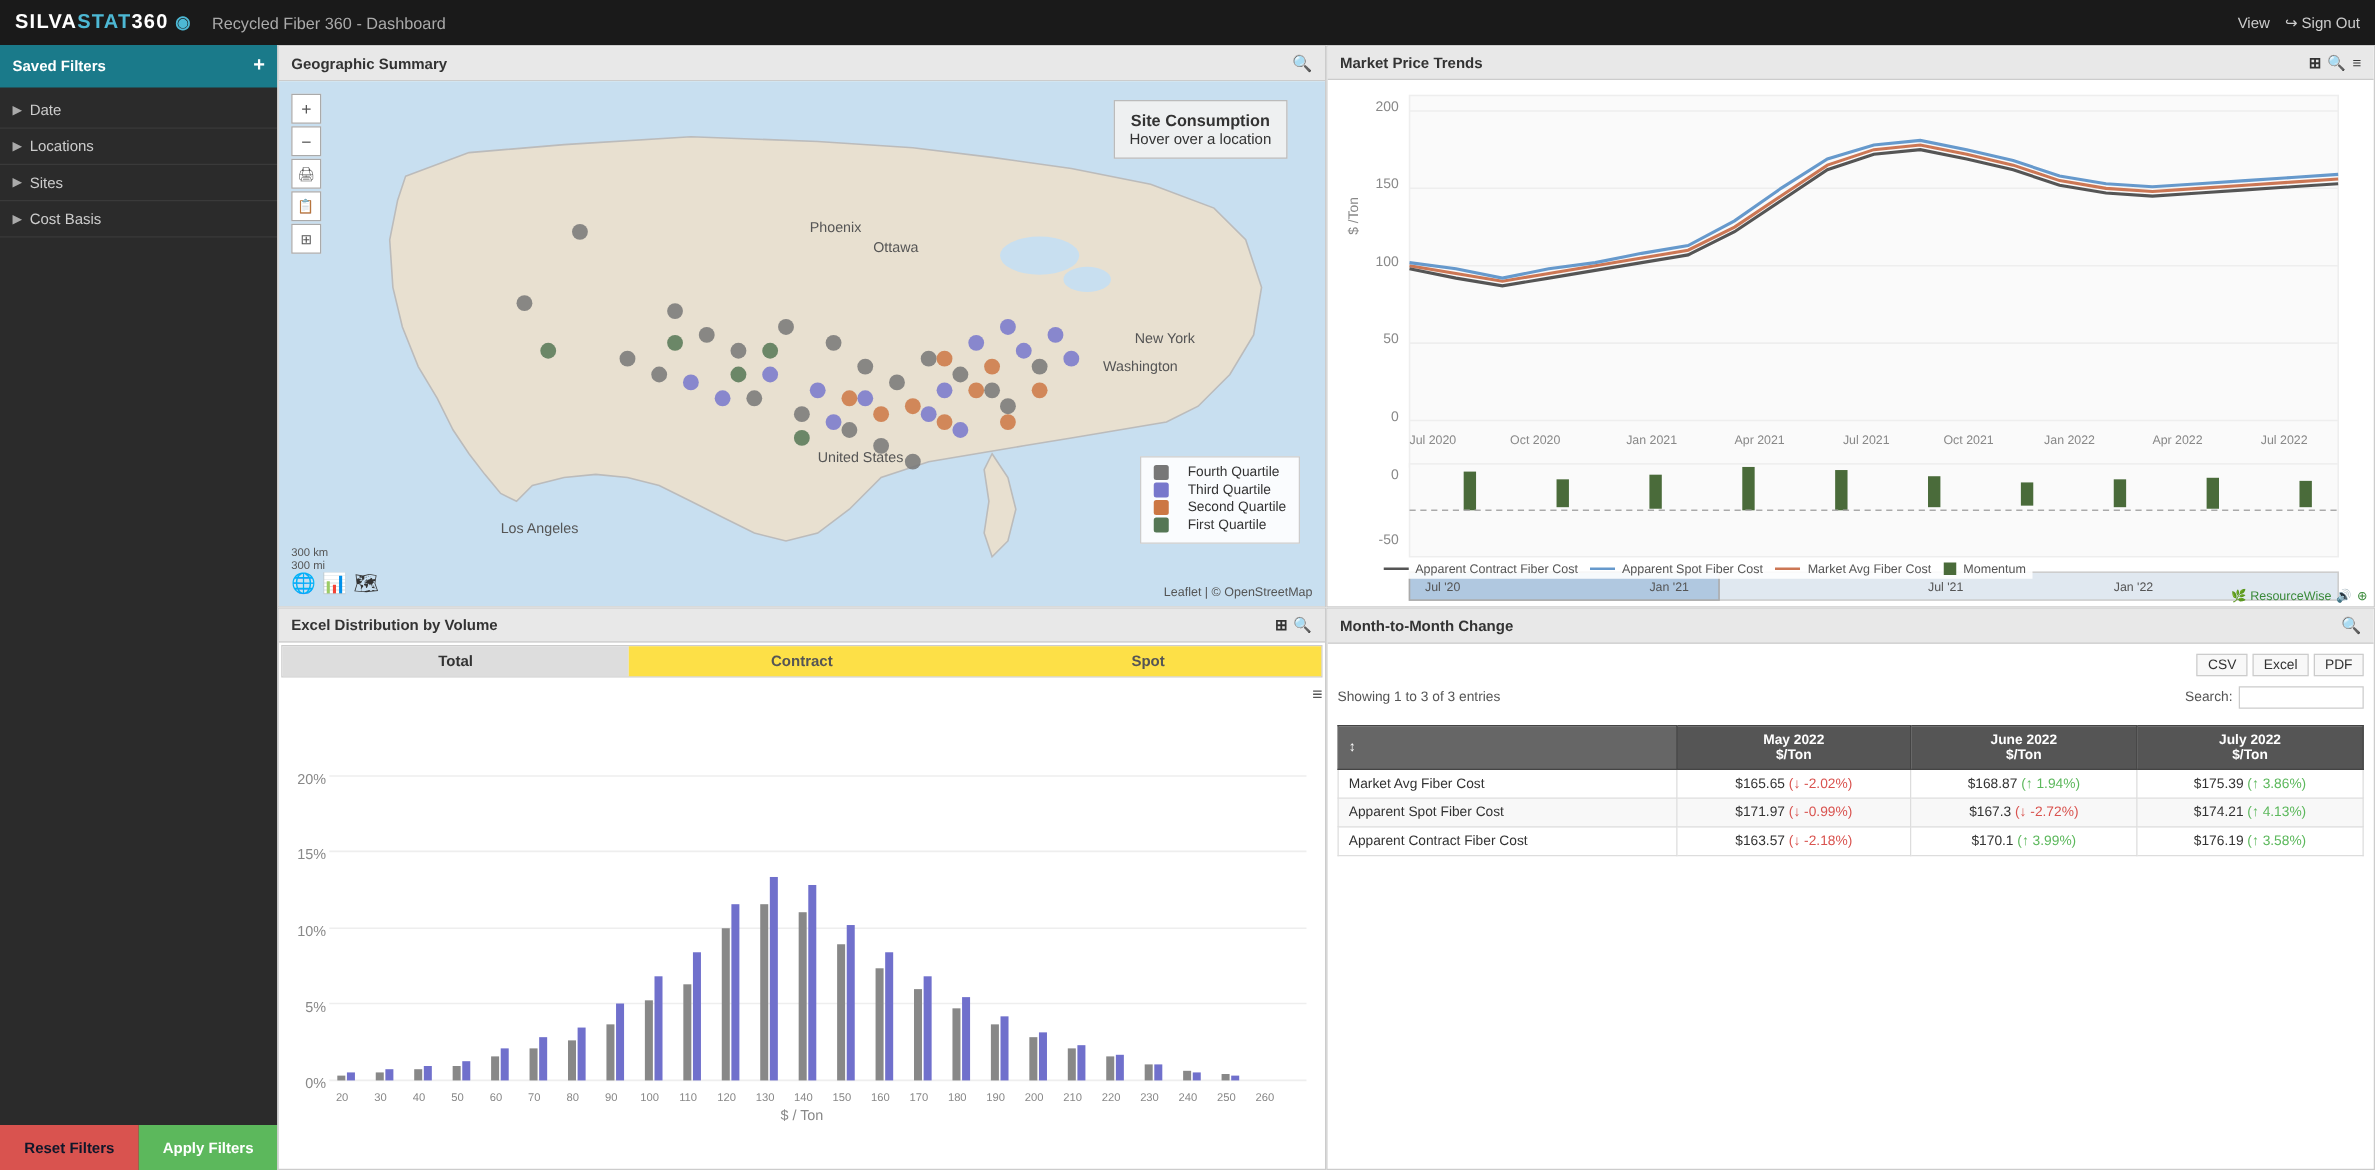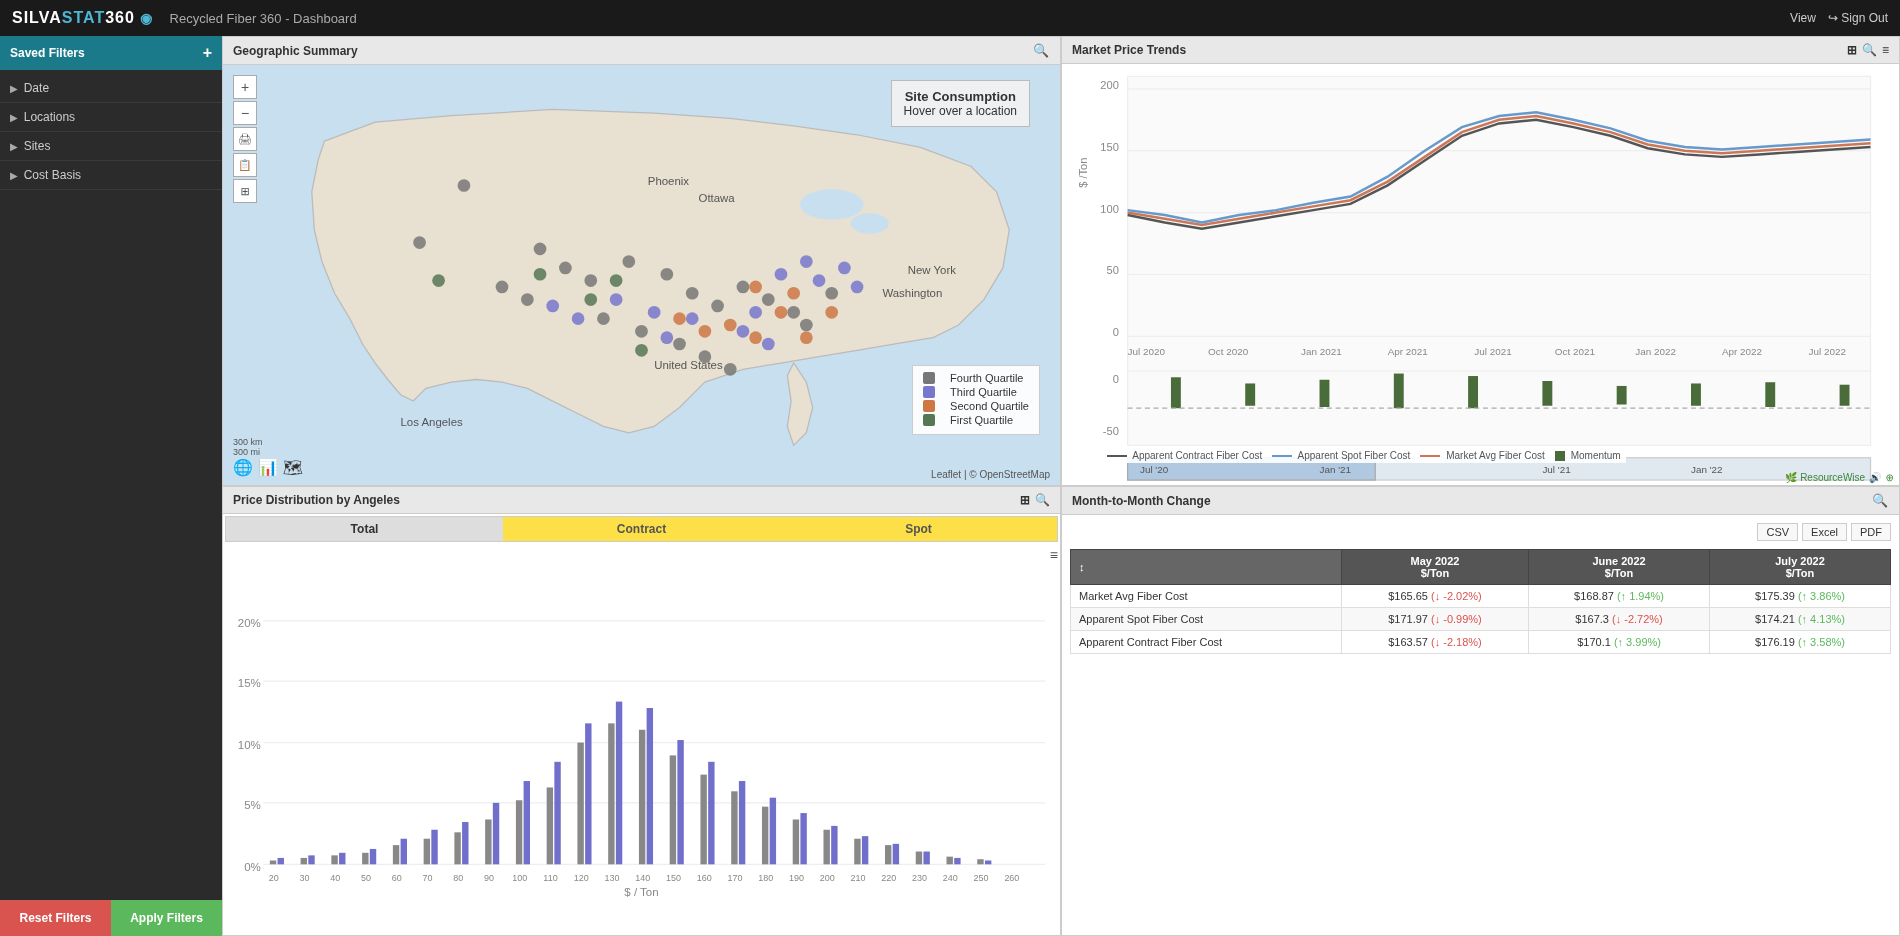--- a/index.html
+++ b/index.html
@@ -58,21 +58,21 @@
       border-bottom: 1px solid #3a3a3a;
     }
     #sidebar .filter-item .arrow { color: #aaa; font-size: 10px; }
     #sidebar .bottom-buttons {
       display: flex;
       height: 36px;
     }
     #sidebar .btn-reset {
       flex: 1;
       background: #d9534f;
-      color: #ffffff;
+      color: #0f172a;
       border: none;
       cursor: pointer;
       font-size: 12px;
       font-weight: bold;
     }
     #sidebar .btn-apply {
       flex: 1;
       background: #5cb85c;
       color: #fff;
       border: none;
@@ -545,21 +545,21 @@
         <div class="rw-footer">
           <span>🌿 ResourceWise</span>
           <span>🔊</span>
           <span>⊕</span>
         </div>
       </div>
     </div>
 
     <div class="panel" id="price-panel">
       <div class="panel-header">
-        <span>Price Distribution by Angeles</span>
+        <span>Excel Distribution by Volume</span>
         <div style="display:flex; gap:5px;">
           <span style="cursor:pointer;">⊞</span>
           <span style="cursor:pointer;">🔍</span>
         </div>
       </div>
       <div class="panel-body" style="padding: 2px; display:flex; flex-direction:column;">
 
         <div class="tabs-row">
           <button class="tab-btn active">Total</button>
           <button class="tab-btn">Contract</button>
@@ -696,20 +696,27 @@
         <span class="icon-search">🔍</span>
       </div>
       <div class="panel-body" style="padding:8px; overflow-y:auto; display:flex; flex-direction:column; gap:8px;">
 
         <div style="display:flex; justify-content:flex-end; gap:4px; align-items:center;">
           <button class="export-btn">CSV</button>
           <button class="export-btn">Excel</button>
           <button class="export-btn">PDF</button>
         </div>
 
+        <div class="mtm-controls">
+          <span class="mtm-entries">Showing 1 to 3 of 3 entries</span>
+          <div class="mtm-search">
+            <span>Search:</span>
+            <input type="text" style="">
+          </div>
+        </div>
 
         <table class="mtm-table">
           <thead>
             <tr>
               <th class="left" style="background:#666;">↕</th>
               <th>May 2022<br>$/Ton</th>
               <th>June 2022<br>$/Ton</th>
               <th>July 2022<br>$/Ton</th>
             </tr>
           </thead>

